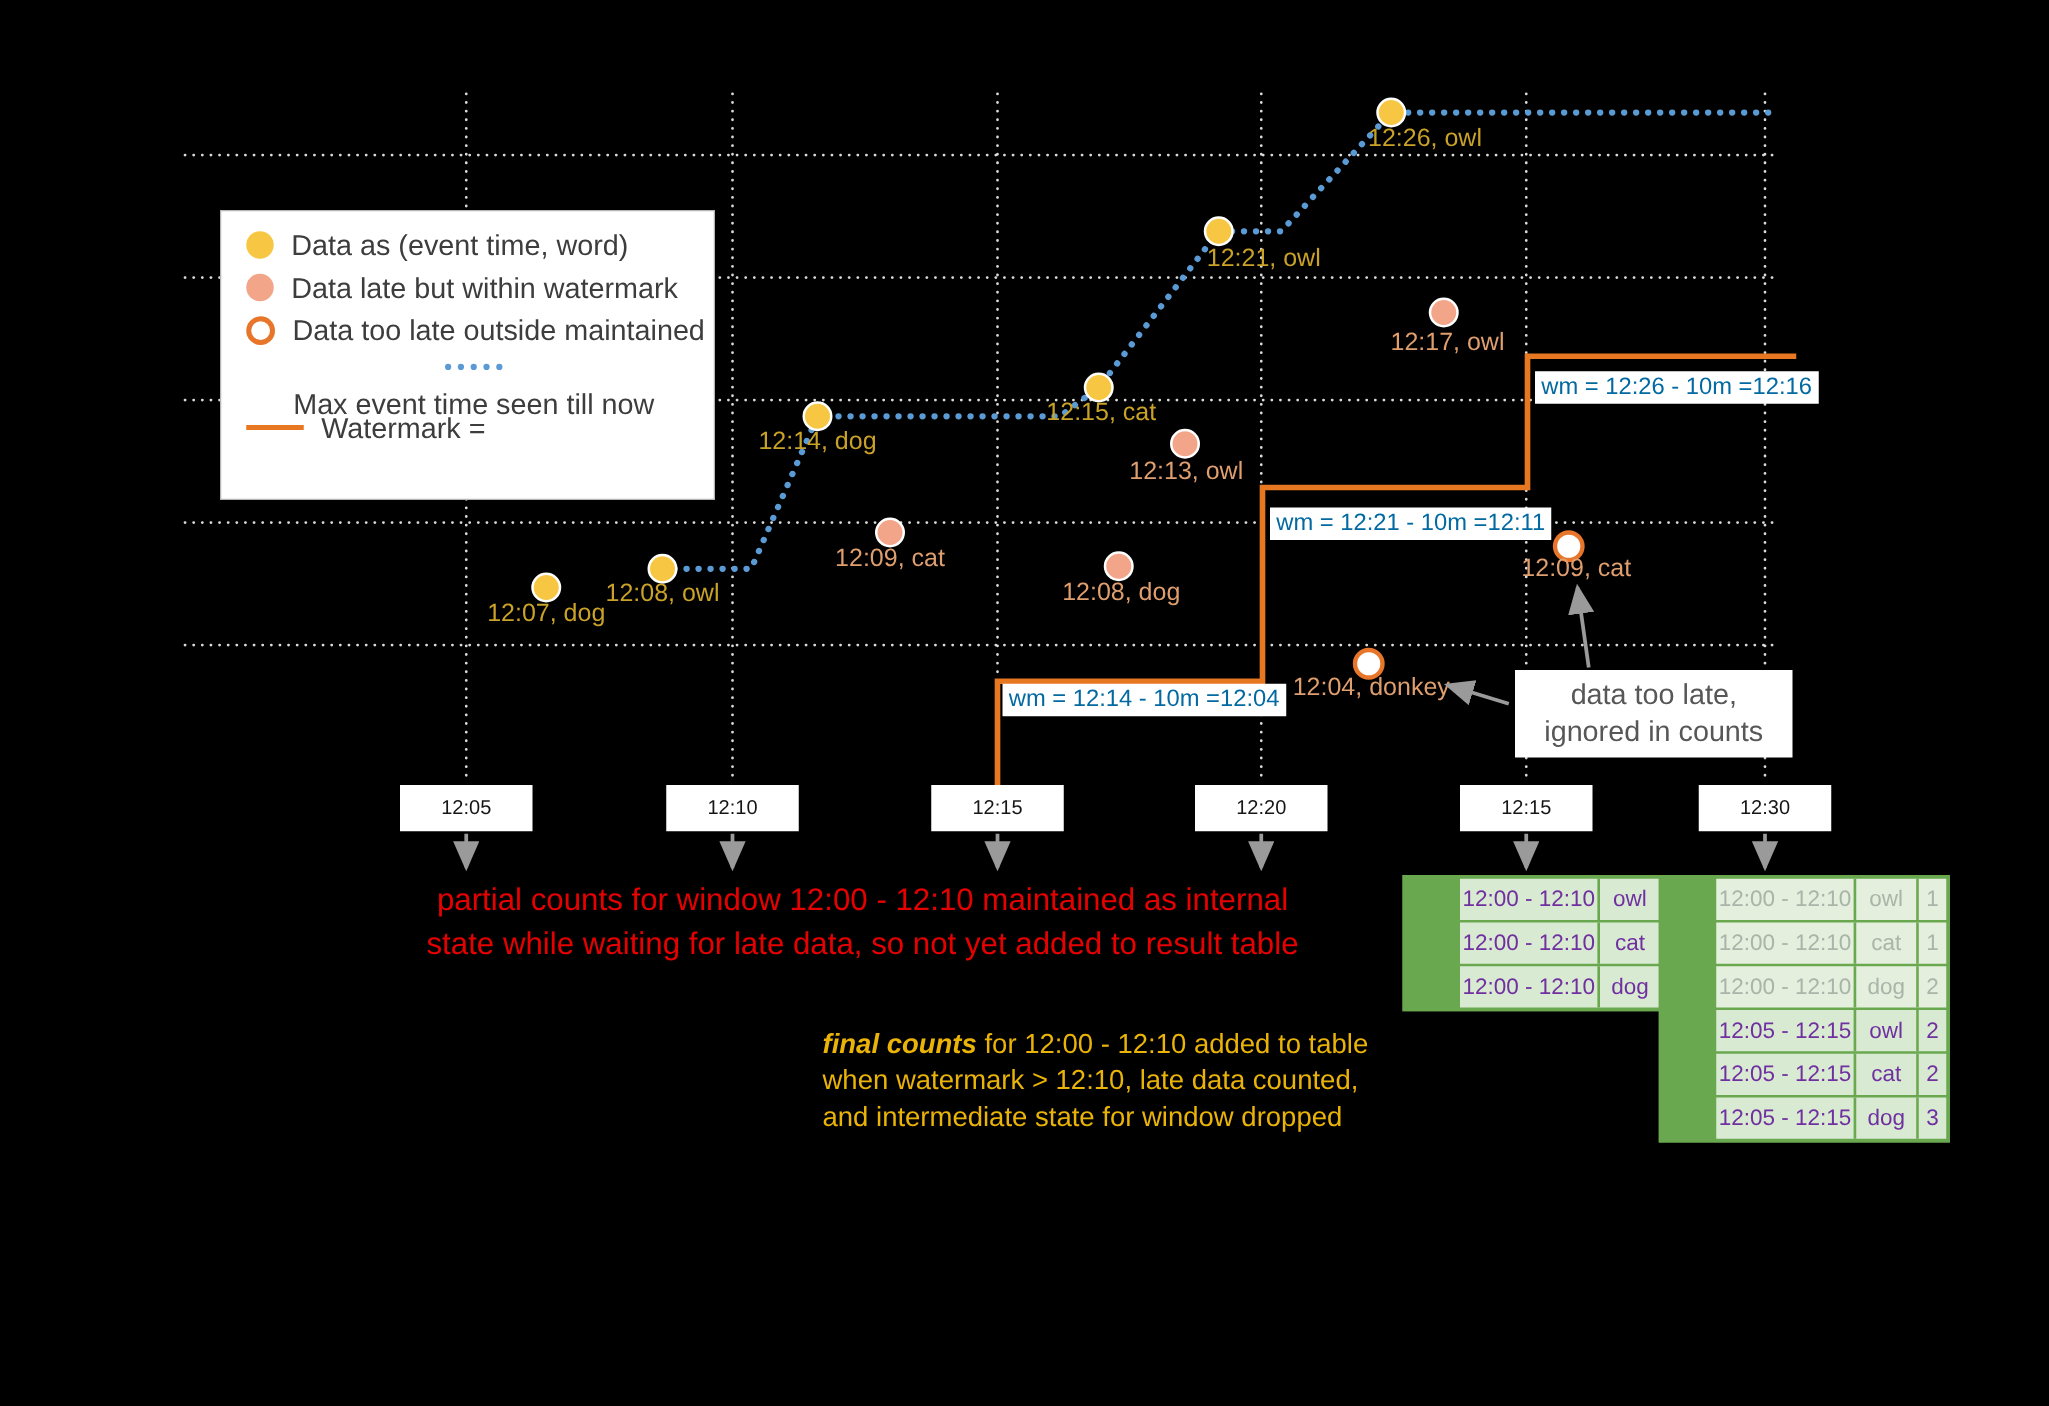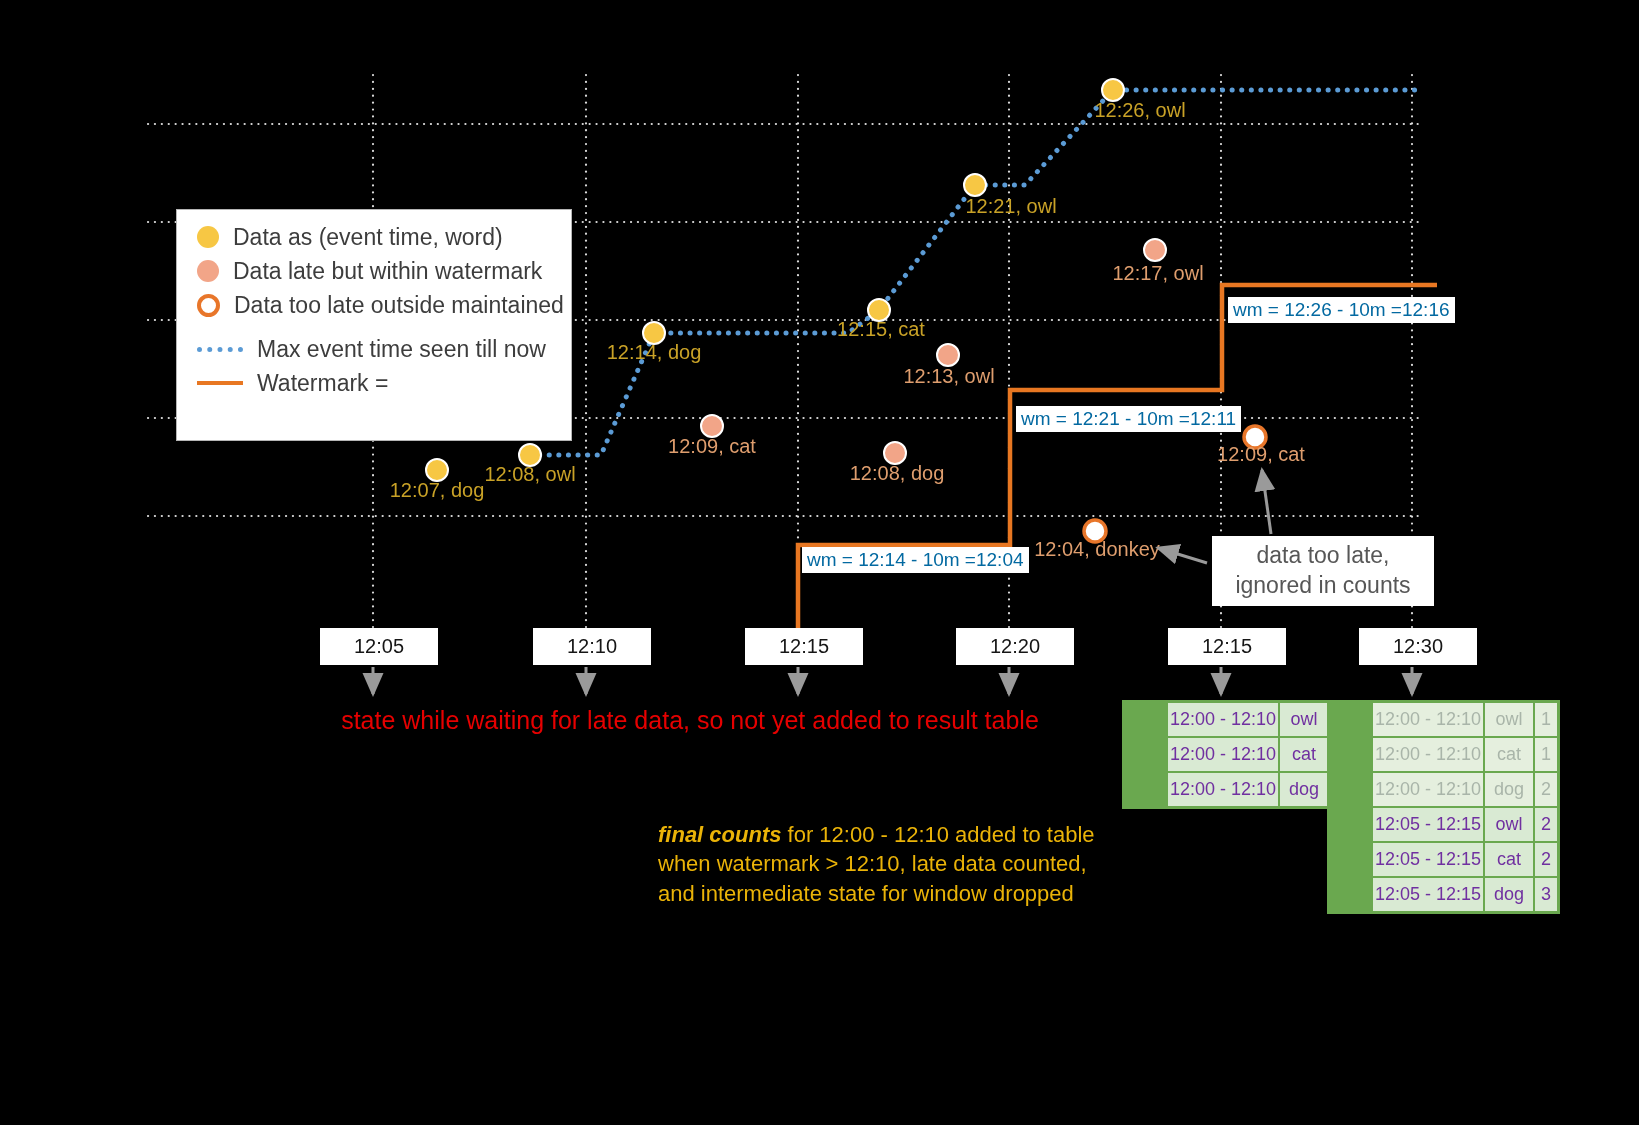--- a/index.html
+++ b/index.html
@@ -14,36 +14,36 @@
   .dot-on{fill:#f7c744;stroke:#ffffff;stroke-width:2;}
   .dot-late{fill:#f2a588;stroke:#ffffff;stroke-width:2;}
   .dot-open{fill:#ffffff;stroke:#e8762a;stroke-width:3.5;}
   .plabel{font-size:20px;}
   .plabel.on{fill:#c9a227;}
   .plabel.late{fill:#df9e6e;}
   .arrow{stroke:#9a9a9a;stroke-width:3;fill:none;}
 
   
   .legend{position:absolute;left:176px;top:168px;width:396px;height:232px;background:#fff;
-          border:1px solid #b5b5b5;box-sizing:border-box;padding:10px 10px 8px 20px;margin-top:41px;}
+          border:1px solid #b5b5b5;box-sizing:border-box;padding:10px 10px 8px 20px;}
   .lrow{display:flex;align-items:center;gap:14px;height:34px;}
-  .lrow.gap{margin-top:10px;}
+  .lrow.gap{margin-top:10px;flex-direction:column;}
   .ltext{font-size:23px;color:#3d3d3d;white-space:nowrap;}
   .sw{flex:0 0 auto;}
   .dot{width:22px;height:22px;border-radius:50%;}
   .dot.on{background:#f7c744;}
   .dot.late{background:#f2a588;}
   .dot.open{background:#fff;border:4px solid #e8762a;width:15px;height:15px;}
   .dotted-line{width:46px;border-top:5px dotted #5b9bd5;}
   .solid-line{width:46px;border-top:4px solid #e87722;}
   .lrow.indent{margin-left:86px;height:28px;}
 
   
-  .tick{position:absolute;top:628px;width:118px;height:37px;background:#fff;color:#161616;
-        font-size:20px;display:flex;align-items:center;justify-content:center;}
+  .tick{position:absolute;top:628px;width:106px;height:37px;background:#fff;color:#161616;
+        font-size:16px;display:flex;align-items:center;justify-content:center;}
 
   
   .wm{position:absolute;background:#fff;color:#0369a1;font-size:19px;line-height:24px;
       padding:1px 5px;white-space:nowrap;}
 
   
   .note{position:absolute;left:1212px;top:536px;width:222px;height:70px;background:#fff;
         color:#575757;font-size:23px;line-height:1.3;text-align:center;
         display:flex;flex-direction:column;justify-content:center;}
 
@@ -177,20 +177,21 @@
   <div class="wm" style="left:802px;top:547px">wm = 12:14 - 10m =12:04</div>
   <div class="wm" style="left:1016px;top:406px">wm = 12:21 - 10m =12:11</div>
   <div class="wm" style="left:1228px;top:297px">wm = 12:26 - 10m =12:16</div>
 
   <div class="note">
     <div>data too late,</div>
     <div>ignored in counts</div>
   </div>
 
   <div class="red1">
+    <div>partial counts for window 12:00 - 12:10 maintained as internal</div>
     <div>state while waiting for late data, so not yet added  to result table</div>
   </div>
 
   <div class="red2">
     <div><span class="emph">final counts</span><span> for 12:00 - 12:10 added to table</span></div>
     <div>when watermark &gt; 12:10, late data counted,</div>
     <div>and intermediate state for window dropped</div>
   </div>
 
   <div class="rtable t1">

